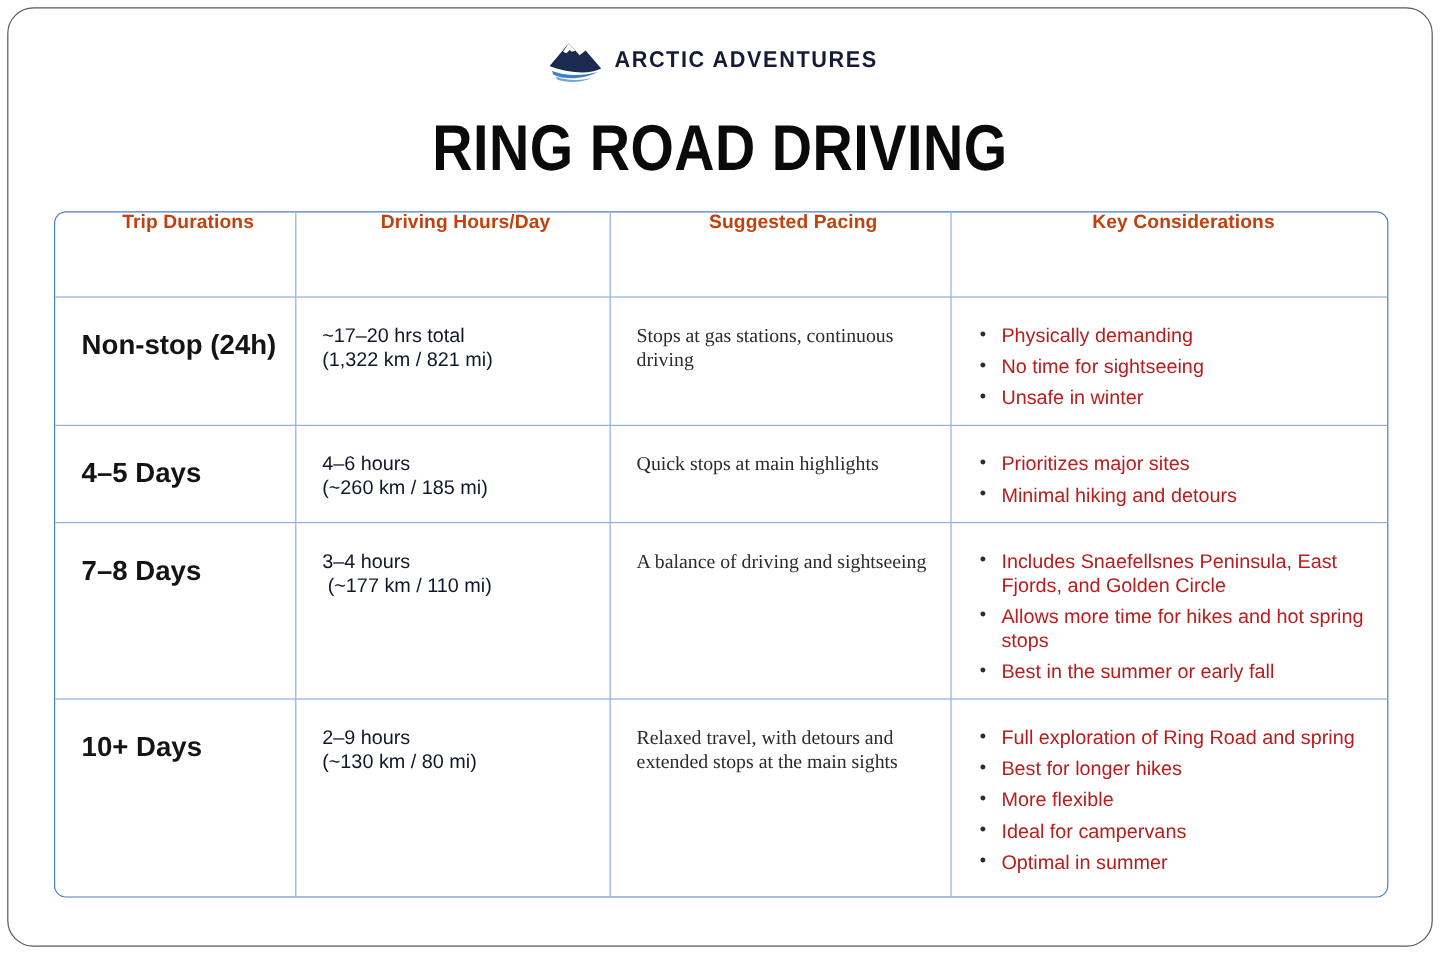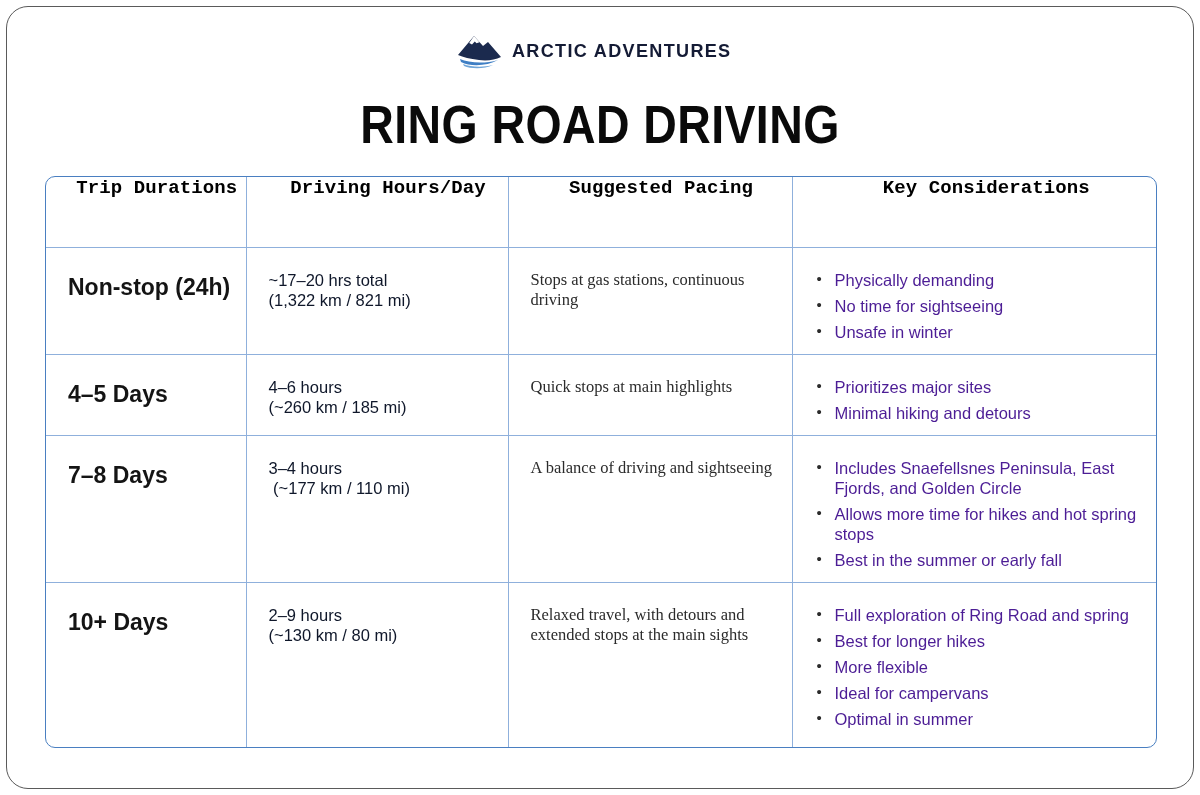--- a/index.html
+++ b/index.html
@@ -108,24 +108,24 @@
   .col-1 { width: 200px; }
   .col-2 { width: 262px; }
   .col-3 { width: 284px; }
   .col-4 { width: 366px; }
 
   thead th {
     height: 70px;
     vertical-align: middle;
   }
   .hdr-text {
-    font-family: Liberation Mono, monospace;
-    font-size: 19px;
+    font-family: Liberation Sans, sans-serif;
+    font-size: 16px;
     font-weight: bold;
-    color: #000000;
+    color: #c2410c;
     padding-left: 22px;
     letter-spacing: 0.1px;
     white-space: nowrap;
   }
 
   .cell-dur {
     padding: 26px 12px 12px 22px;
     font-family: "Liberation Sans Narrow", "Liberation Sans", sans-serif;
     font-size: 23px;
     font-weight: bold;
@@ -144,21 +144,21 @@
     padding: 22px 18px 12px 22px;
     font-size: 16.5px;
     line-height: 20px;
     color: #2b2b2b;
     font-family: Liberation Serif, serif;
   }
   .cell-key {
     padding: 22px 14px 12px 22px;
     font-size: 16.5px;
     line-height: 20px;
-    color: #4c1d95;
+    color: #b91c1c;
     font-family: "Liberation Sans Narrow", "Liberation Sans", sans-serif;
   }
   .bullets { list-style: none; margin: 0; padding: 0; }
   .bullets li {
     position: relative;
     padding-left: 20px;
     margin-bottom: 6px;
   }
   .bullets li:last-child { margin-bottom: 0; }
   .bullets li::before {

